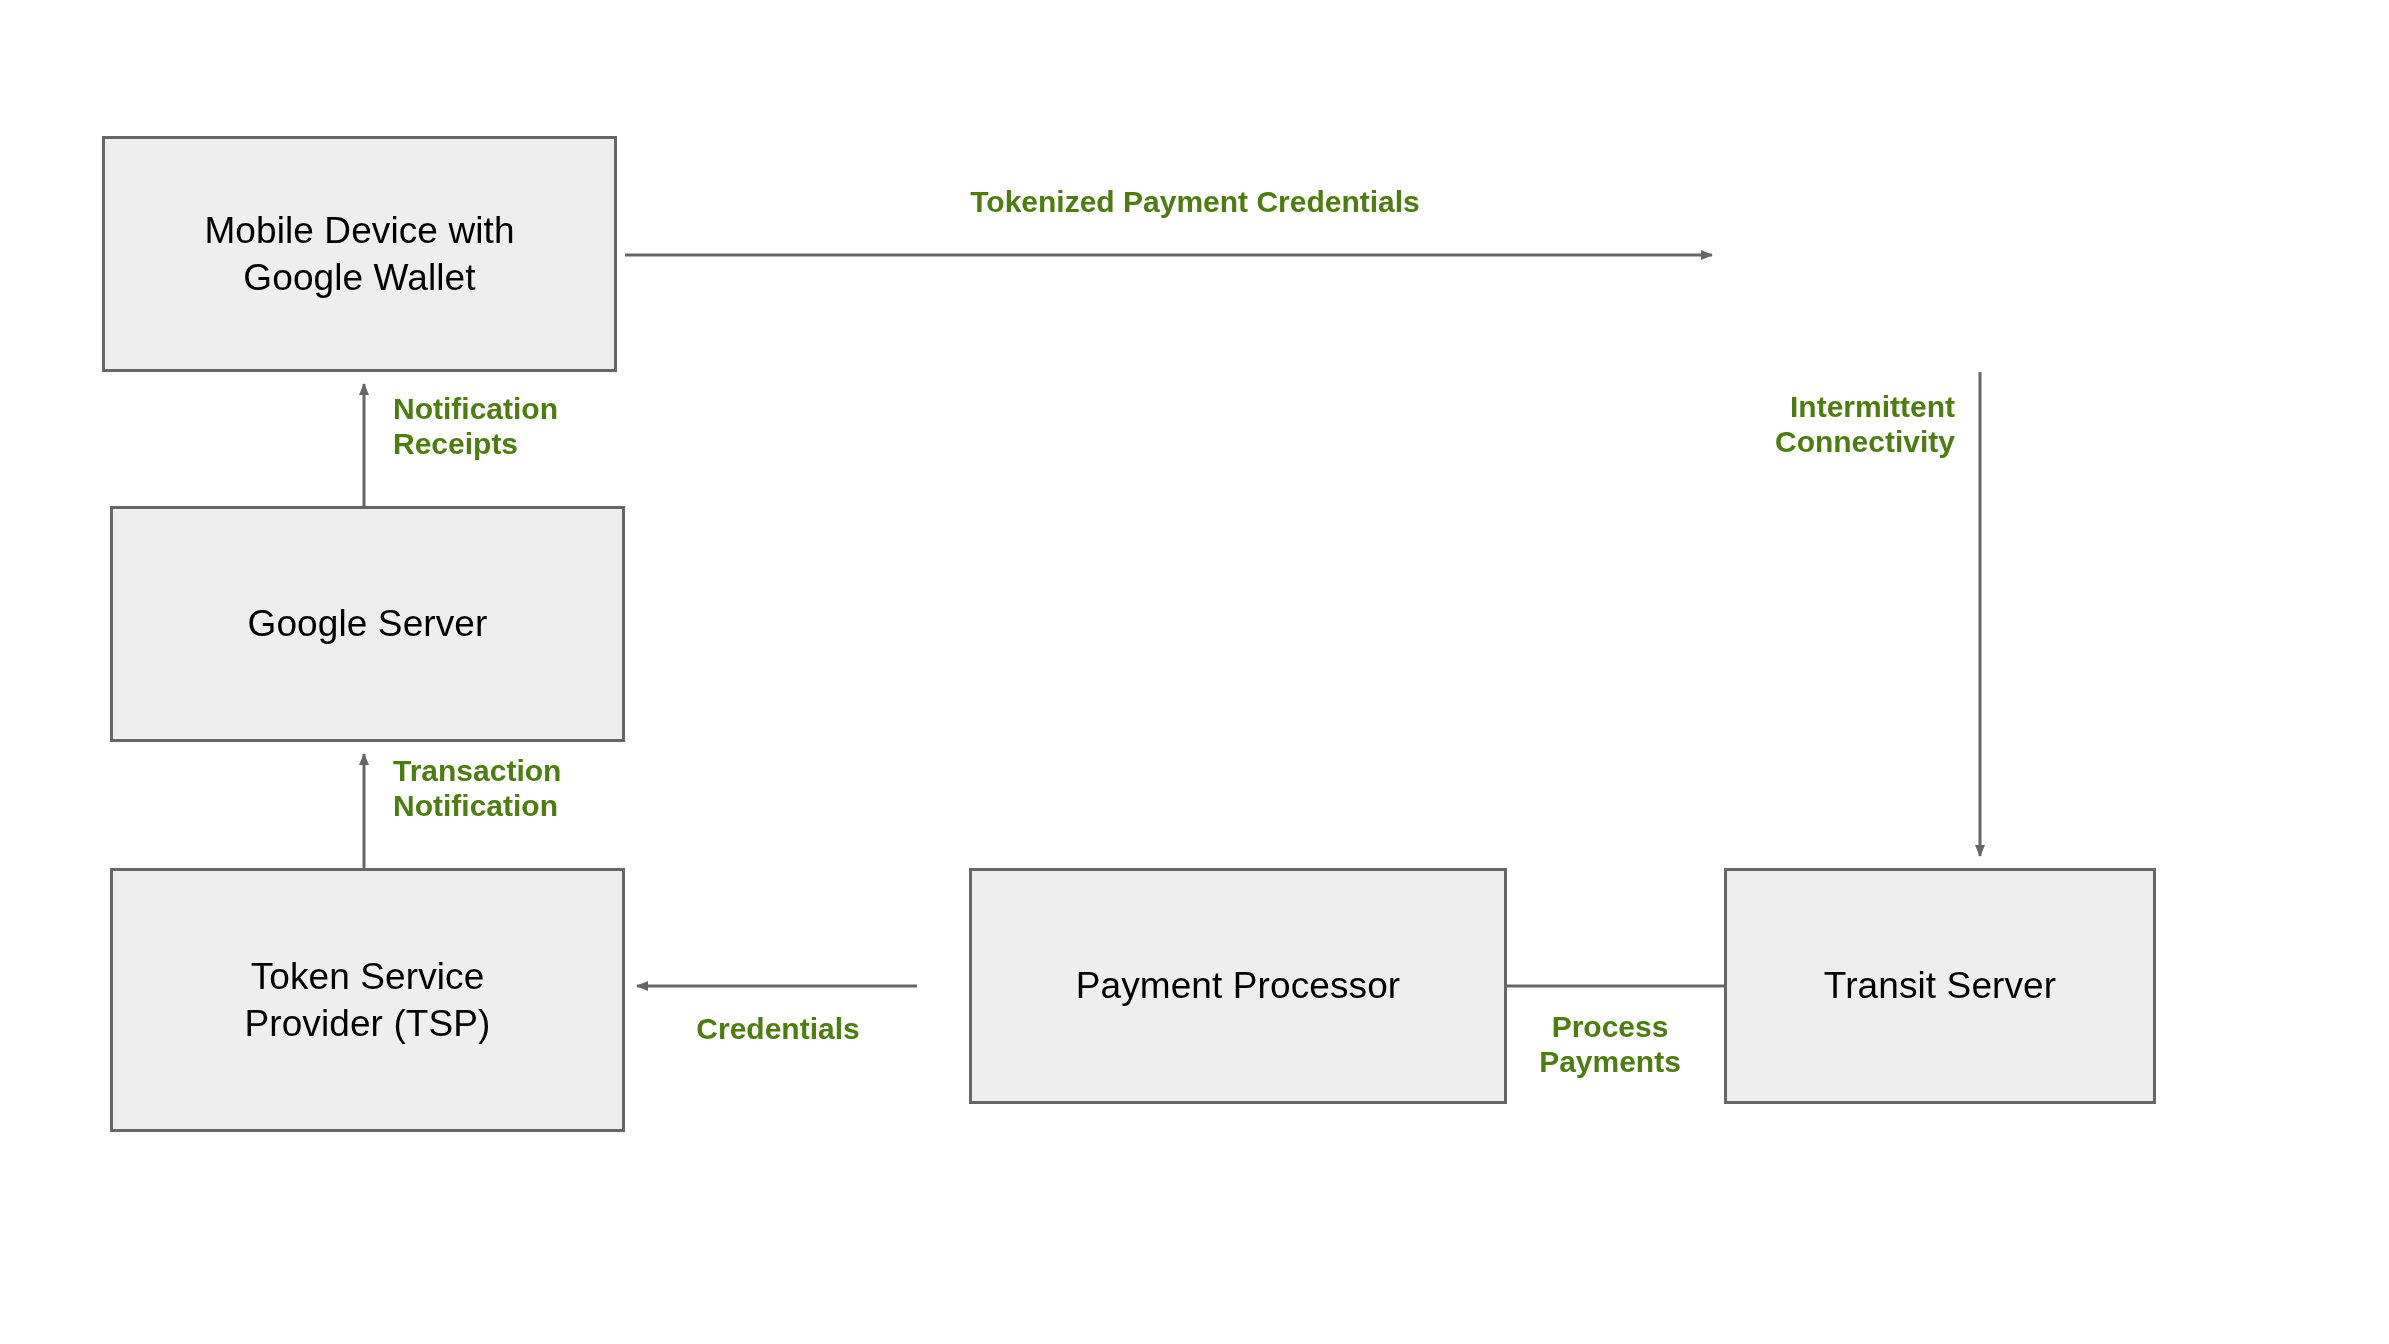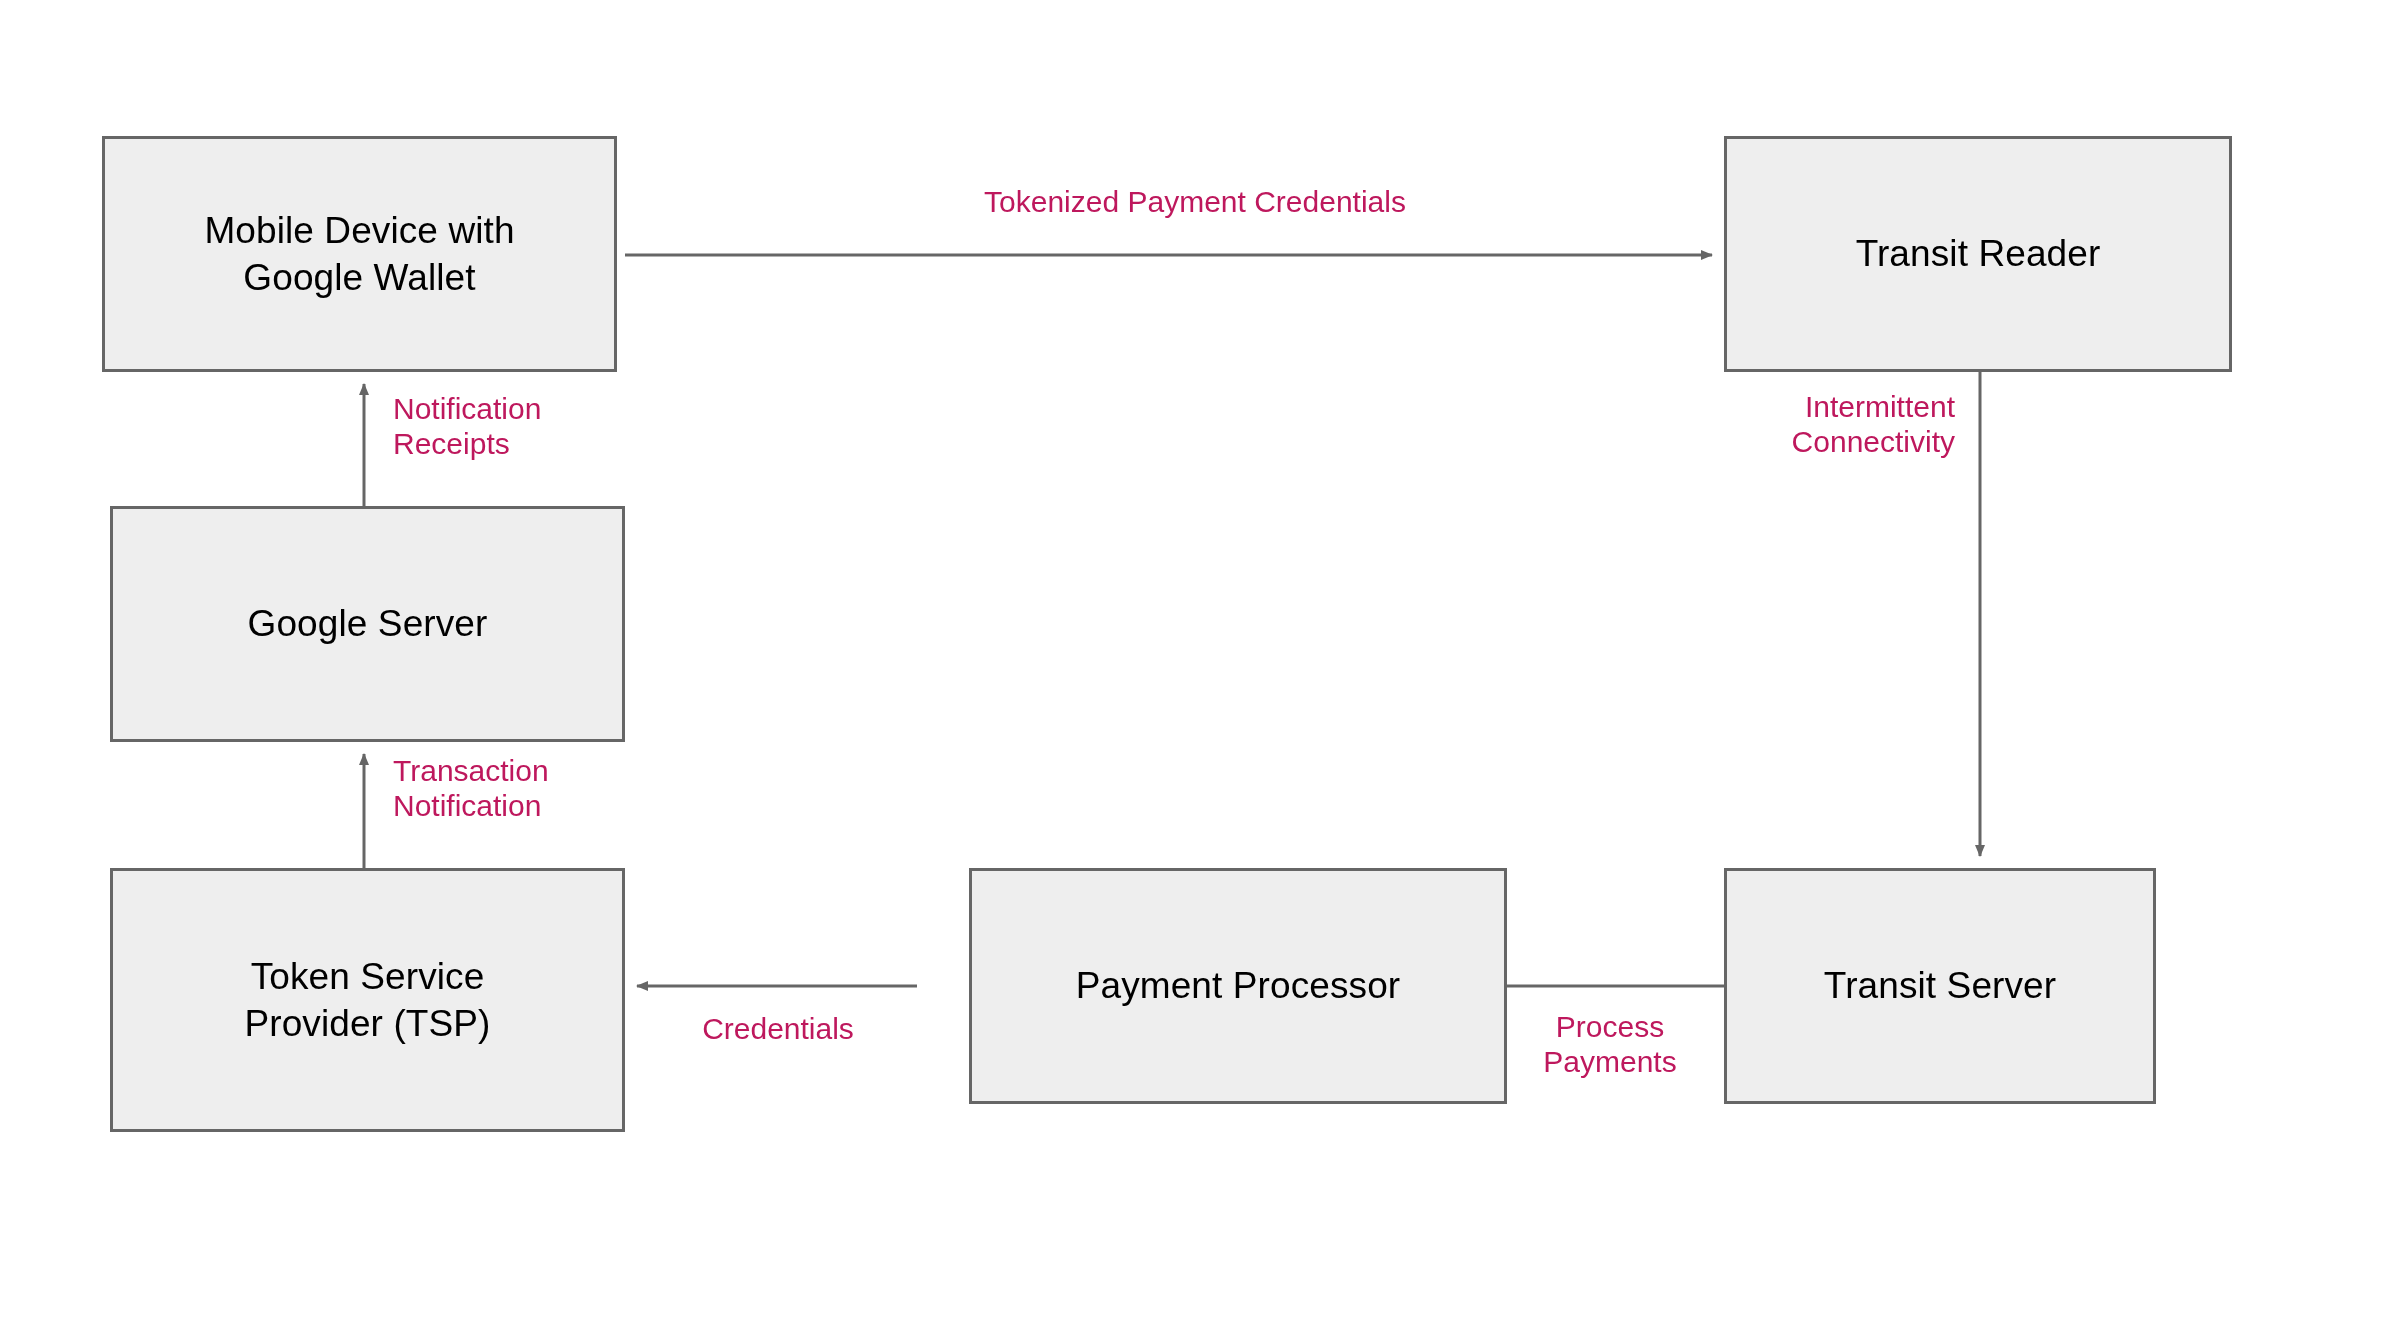--- a/index.html
+++ b/index.html
@@ -37,23 +37,23 @@
     color: #000000;
     font-size: 37px;
     line-height: 1.28;
     font-weight: 400;
     letter-spacing: 0.1px;
     white-space: pre-line;
     z-index: 2;
   }
   .edge-label {
     position: absolute;
-    color: #be185d;
+    color: #4d7c0f;
     font-size: 30px;
-    font-weight: normal;
+    font-weight: bold;
     line-height: 1.15;
     white-space: pre-line;
     z-index: 3;
   }
   .el-center { transform: translateX(-50%); text-align: center; }
   .el-left   { text-align: left; }
   .el-right  { transform: translateX(-100%); text-align: right; }
 </style>
 </head>
 <body>
@@ -88,21 +88,20 @@
     </g>
 
     <g>
       <line x1="364" y1="506" x2="364" y2="384" stroke="#666666" stroke-width="3" marker-end="url(#arrow-r)"></line>
     </g>
   </svg>
 
   <div class="node" style="left:102px; top:136px; width:515px; height:236px;">Mobile Device with
 Google Wallet</div>
 
-  <div class="node" style="left:1724px; top:136px; width:508px; height:236px;">Transit Reader</div>
 
   <div class="node" style="left:110px; top:506px; width:515px; height:236px;">Google Server</div>
 
   <div class="node" style="left:110px; top:868px; width:515px; height:264px;">Token Service
 Provider (TSP)</div>
 
   <div class="node" style="left:969px; top:868px; width:538px; height:236px;">Payment Processor</div>
 
   <div class="node" style="left:1724px; top:868px; width:432px; height:236px;">Transit Server</div>
 

